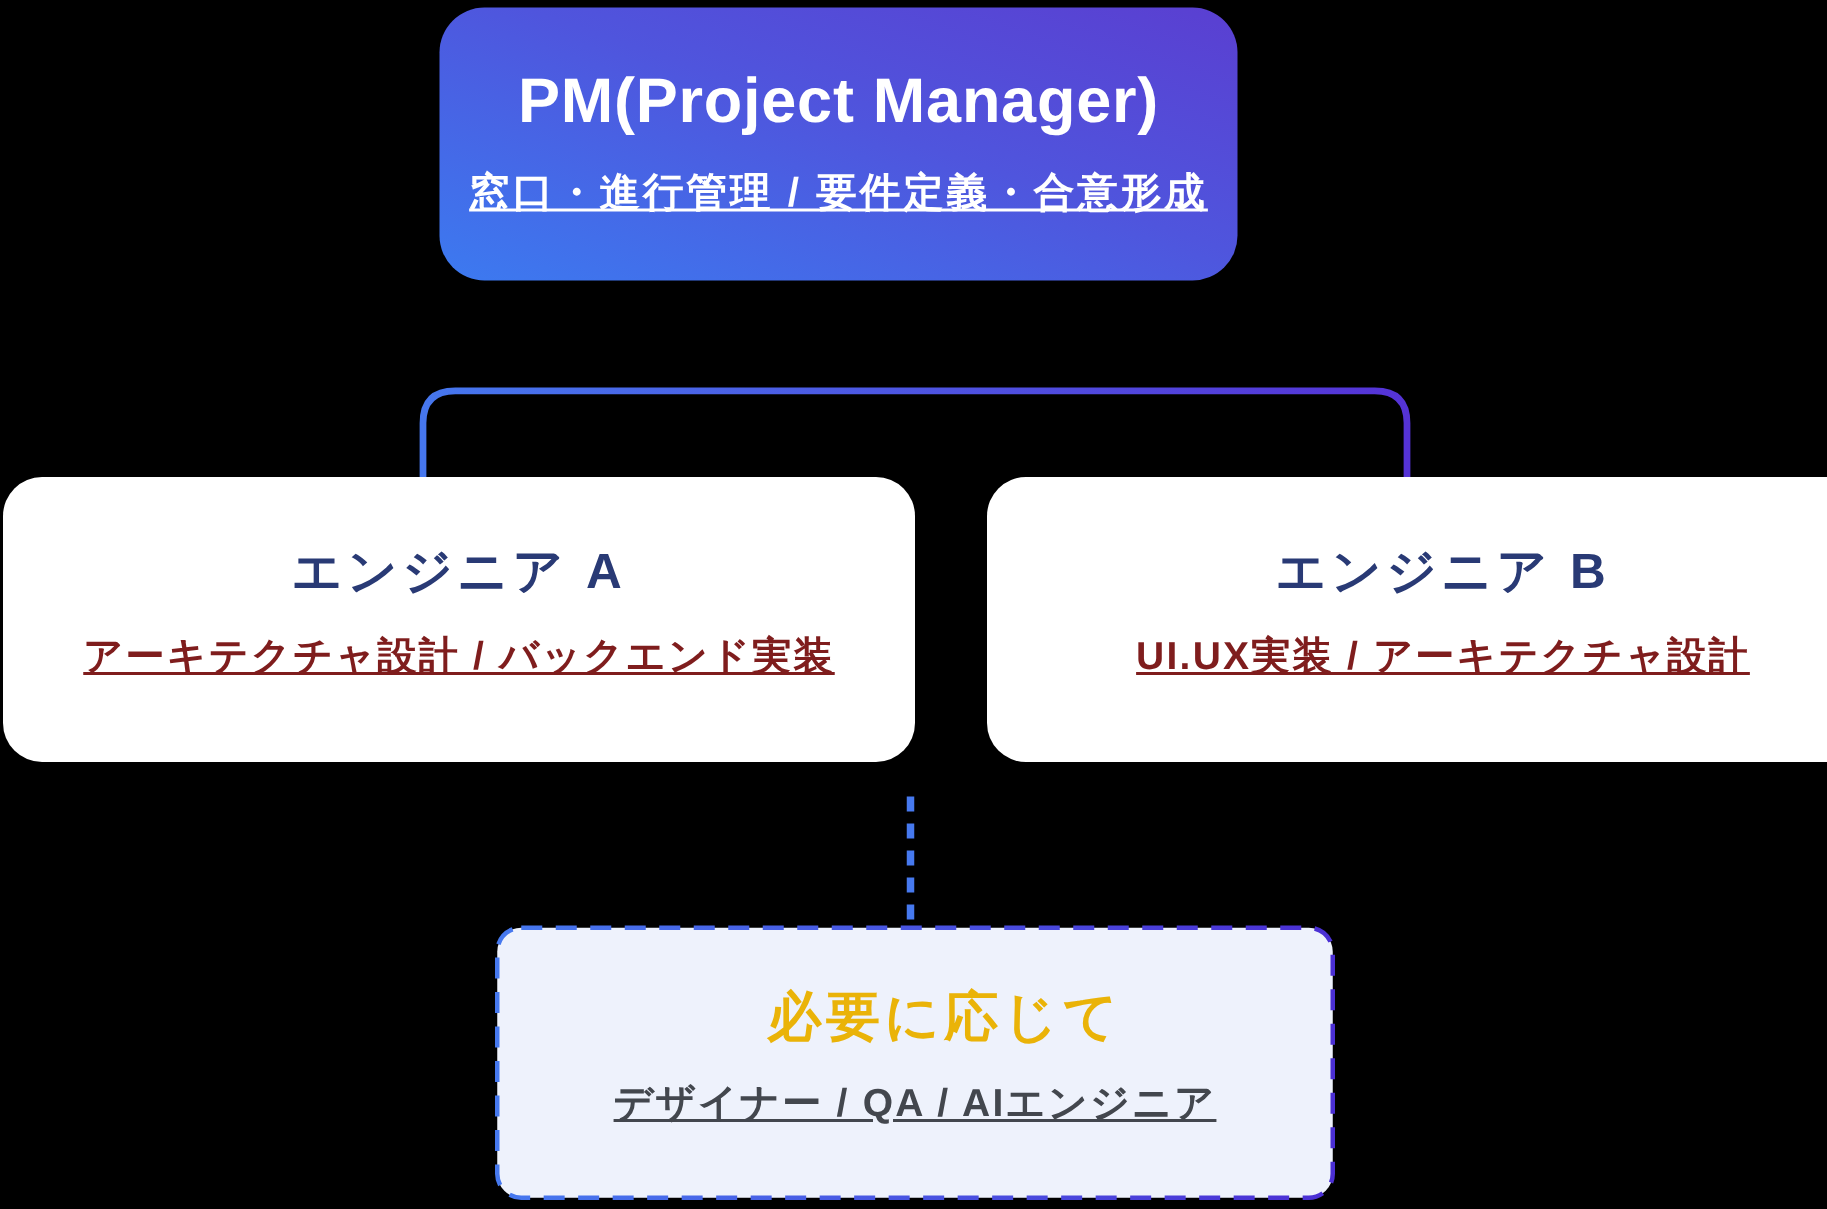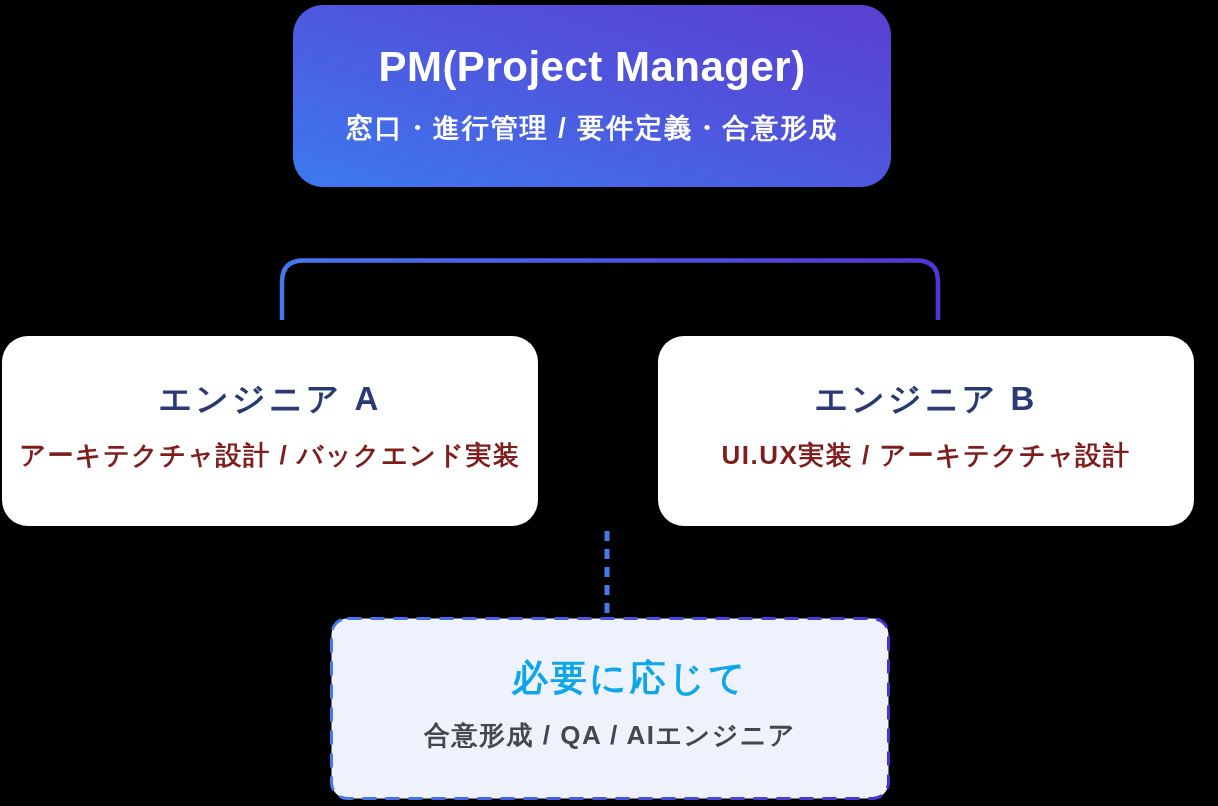--- a/index.html
+++ b/index.html
@@ -25,57 +25,57 @@
   .node {
     position: absolute;
     display: flex;
     flex-direction: column;
     align-items: center;
     justify-content: center;
     text-align: center;
     box-sizing: border-box;
   }
   .node .title { line-height: 1.2; font-weight: bold; }
-  .node .subtitle { line-height: 1.2; font-weight: bold; }
+  .node .subtitle { line-height: 1.2; font-weight: bold; text-decoration: underline; }
 
   
   .pm-box {
     left: 293px; top: 5px;
-    width: 598px; height: 182px;
+    width: 532px; height: 182px;
     border-radius: 30px;
     background: linear-gradient(to top right, #3c7af0 0%, #4f55dd 55%, #5a3fd1 100%);
     gap: 19px;
     padding-bottom: 6px;
   }
   .pm-box .title { color: #ffffff; font-size: 42px; letter-spacing: 0.5px; }
   .pm-box .subtitle { color: #ffffff; font-size: 27px; letter-spacing: 2px; }
 
   
   .child-box {
-    top: 336px;
-    width: 536px; height: 190px;
+    top: 318px;
+    width: 608px; height: 190px;
     border-radius: 26px;
     background: #ffffff;
     gap: 22px;
     padding-bottom: 12px;
   }
   .child-box.box-a { left: 2px; }
   .child-box.box-b { left: 658px; }
   .child-box .title { color: #293a75; font-size: 33px; letter-spacing: 3px; }
   .child-box .subtitle { color: #7f1d1d; font-size: 26px; letter-spacing: 1.5px; }
 
   
   .optional-box {
     left: 330px; top: 617px;
     width: 560px; height: 183px;
     background: transparent;
     gap: 20px;
     padding-bottom: 10px;
   }
-  .optional-box .title { color: #0ea5e9; font-size: 36px; letter-spacing: 3px; margin-left: 40px; }
+  .optional-box .title { color: #eab308; font-size: 36px; letter-spacing: 3px; margin-left: 40px; }
   .optional-box .subtitle { color: #43474e; font-size: 26px; letter-spacing: 1.5px; }
 </style>
 </head>
 <body>
 
 <div class="canvas">
 
   <svg class="connectors" viewBox="0 0 1218 806" xmlns="http://www.w3.org/2000/svg">
     <defs>
       <linearGradient id="gradStem" x1="0" y1="0" x2="0" y2="1">
@@ -111,16 +111,16 @@
     <div class="subtitle">アーキテクチャ設計 / バックエンド実装</div>
   </div>
 
   <div class="node child-box box-b">
     <div class="title">エンジニア B</div>
     <div class="subtitle">UI.UX実装 / アーキテクチャ設計</div>
   </div>
 
   <div class="node optional-box">
     <div class="title">必要に応じて</div>
-    <div class="subtitle">合意形成 / QA / AIエンジニア</div>
+    <div class="subtitle">デザイナー / QA / AIエンジニア</div>
   </div>
 
 </div>
 
 </body></html>

